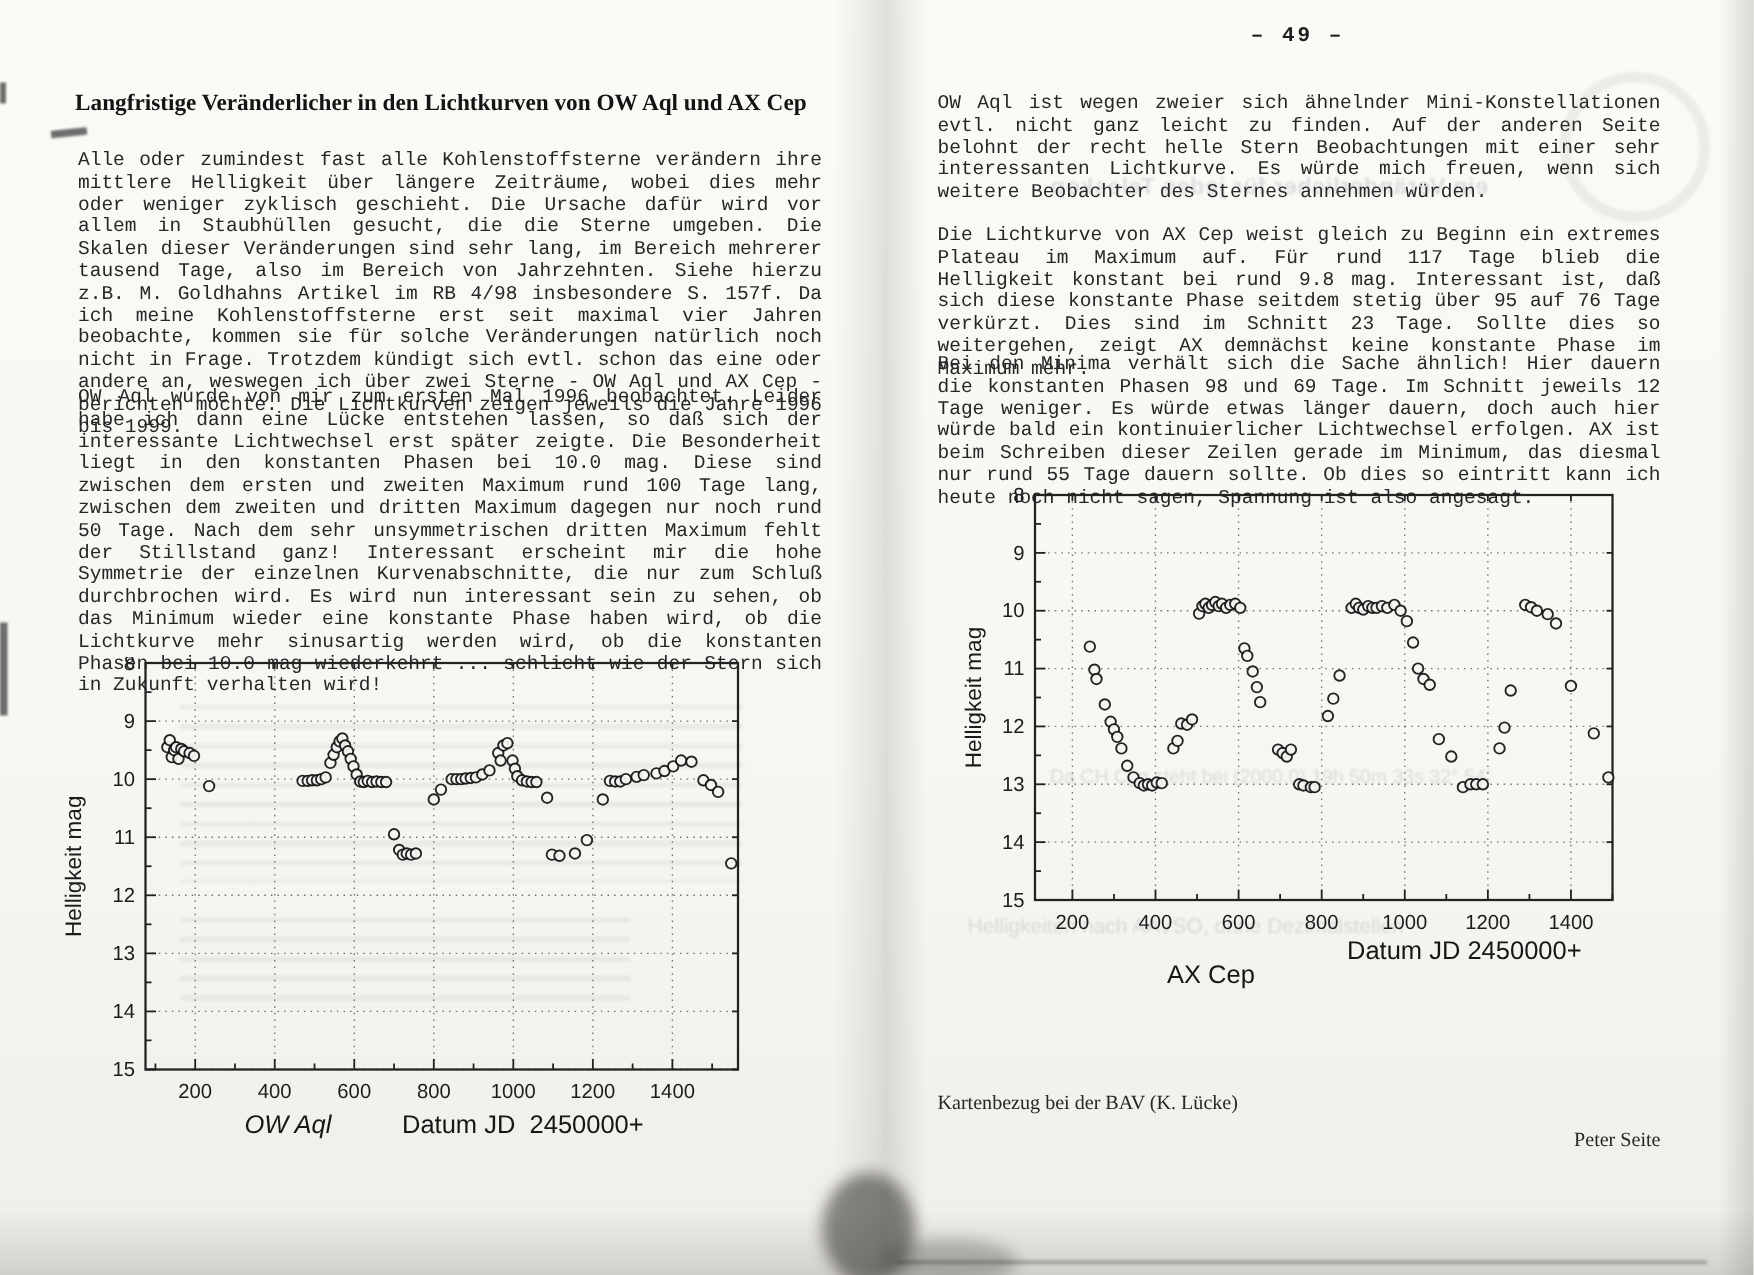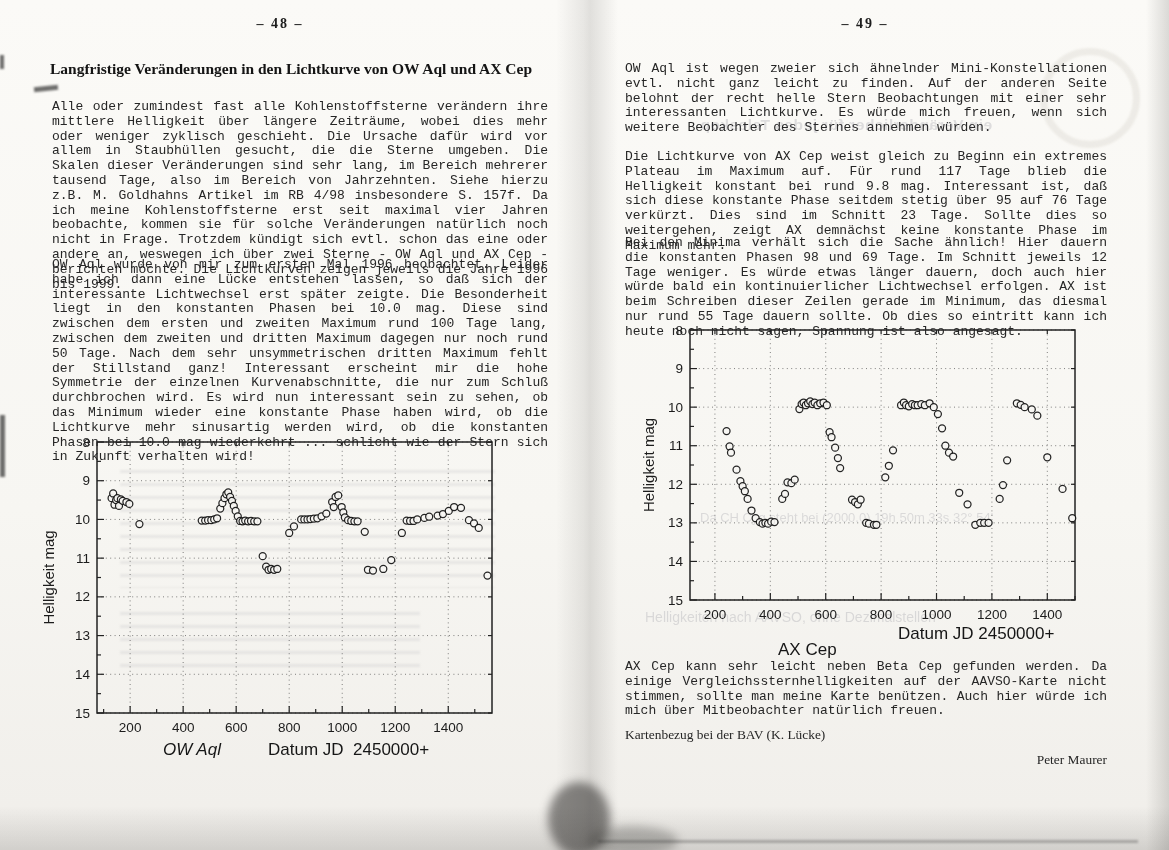--- a/index.html
+++ b/index.html
@@ -38,22 +38,21 @@
   .mark{position:absolute;z-index:4;background:rgba(25,25,25,.62);filter:blur(.8px);}
   .streak{position:absolute;z-index:5;left:598px;top:840px;width:540px;height:3px;
           background:rgba(40,40,40,.28);filter:blur(1.2px);}
 </style>
 </head>
 <body>
 
 <div id="scan">
 
   <div class="page" id="page48">
-    <div class="abs pgnum" style="left:0;top:16px;width:560px;">– 48 –</div>
-    <div class="abs title" style="left:50px;top:60px;width:502px;">Langfristige Veränderungen in den Lichtkurve von OW Aql und AX Cep</div>
+    <div class="abs title" style="left:50px;top:60px;width:502px;">Langfristige Veränderlicher in den Lichtkurven von OW Aql und AX Cep</div>
     <div class="abs para" style="left:52px;top:100px;width:496px;">Alle oder zumindest fast alle Kohlenstoffsterne verändern ihre mittlere Helligkeit über längere Zeiträume, wobei dies mehr oder weniger zyklisch geschieht. Die Ursache dafür wird vor allem in Staubhüllen gesucht, die die Sterne umgeben. Die Skalen dieser Veränderungen sind sehr lang, im Bereich mehrerer tausend Tage, also im Bereich von Jahrzehnten. Siehe hierzu z.B. M. Goldhahns Artikel im RB 4/98 insbesondere S. 157f. Da ich meine Kohlenstoffsterne erst seit maximal vier Jahren beobachte, kommen sie für solche Veränderungen natürlich noch nicht in Frage. Trotzdem kündigt sich evtl. schon das eine oder andere an, weswegen ich über zwei Sterne - OW Aql und AX Cep - berichten möchte. Die Lichtkurven zeigen jeweils die Jahre 1996 bis 1999.</div>
     <div class="abs para" style="left:52px;top:258px;width:496px;">OW Aql wurde von mir zum ersten Mal 1996 beobachtet. Leider habe ich dann eine Lücke entstehen lassen, so daß sich der interessante Lichtwechsel erst später zeigte. Die Besonderheit liegt in den konstanten Phasen bei 10.0 mag. Diese sind zwischen dem ersten und zweiten Maximum rund 100 Tage lang, zwischen dem zweiten und dritten Maximum dagegen nur noch rund 50 Tage. Nach dem sehr unsymmetrischen dritten Maximum fehlt der Stillstand ganz! Interessant erscheint mir die hohe Symmetrie der einzelnen Kurvenabschnitte, die nur zum Schluß durchbrochen wird. Es wird nun interessant sein zu sehen, ob das Minimum wieder eine konstante Phase haben wird, ob die Lichtkurve mehr sinusartig werden wird, ob die konstanten Phasen bei 10.0 mag wiederkehrt ... schlicht wie der Stern sich in Zukunft verhalten wird!</div>
 
     <div class="ghostbar" style="left:120px;top:470px;width:375px;height:118px;"></div>
     <div class="ghostbar" style="left:120px;top:612px;width:300px;height:58px;"></div>
 
     <svg class="chart" style="left:40px;top:438px;" width="460" height="305">
         <line stroke="#3a3a3a" stroke-width="0.9" stroke-dasharray="1 3.4" opacity="0.7" x1="90.13758389261744" y1="4" x2="90.13758389261744" y2="275"></line>
         <line stroke="#222" stroke-width="1.2" x1="90.13758389261744" y1="275" x2="90.13758389261744" y2="268"></line>
         <line stroke="#222" stroke-width="1.2" x1="90.13758389261744" y1="4" x2="90.13758389261744" y2="8"></line>
@@ -213,21 +212,21 @@
         <circle cx="433.9731543624161" cy="85.29999999999998" r="3.5" fill="#f8f7f4" stroke="#151515" stroke-width="1.25" opacity="0.93"></circle>
         <circle cx="438.74496644295306" cy="89.9457142857143" r="3.5" fill="#f8f7f4" stroke="#151515" stroke-width="1.25" opacity="0.93"></circle>
         <circle cx="447.49328859060404" cy="137.5642857142857" r="3.5" fill="#f8f7f4" stroke="#151515" stroke-width="1.25" opacity="0.93"></circle>
       </svg>
 
     <span class="abs cap" style="left:163px;top:740px;font-style:italic;">OW Aql</span>
     <span class="abs cap" style="left:268px;top:740px;">Datum JD  2450000+</span>
   </div>
 
   <div class="page" id="page49">
-    <div class="abs pgnum" style="left:20px;top:16px;width:520px;">– 49 –</div>
+    <div class="abs pgnum" style="left:20px;top:16px;width:520px;font-family:Liberation Mono, monospace;">– 49 –</div>
     <div class="abs para" style="left:40px;top:62px;width:482px;">OW Aql ist wegen zweier sich ähnelnder Mini-Konstellationen evtl. nicht ganz leicht zu finden. Auf der anderen Seite belohnt der recht helle Stern Beobachtungen mit einer sehr interessanten Lichtkurve. Es würde mich freuen, wenn sich weitere Beobachter des Sternes annehmen würden.</div>
     <div class="abs para" style="left:40px;top:150px;width:482px;">Die Lichtkurve von AX Cep weist gleich zu Beginn ein extremes Plateau im Maximum auf. Für rund 117 Tage blieb die Helligkeit konstant bei rund 9.8 mag. Interessant ist, daß sich diese konstante Phase seitdem stetig über 95 auf 76 Tage verkürzt. Dies sind im Schnitt 23 Tage. Sollte dies so weitergehen, zeigt AX demnächst keine konstante Phase im Maximum mehr.</div>
     <div class="abs para" style="left:40px;top:236px;width:482px;">Bei den Minima verhält sich die Sache ähnlich! Hier dauern die konstanten Phasen 98 und 69 Tage. Im Schnitt jeweils 12 Tage weniger. Es würde etwas länger dauern, doch auch hier würde bald ein kontinuierlicher Lichtwechsel erfolgen. AX ist beim Schreiben dieser Zeilen gerade im Minimum, das diesmal nur rund 55 Tage dauern sollte. Ob dies so eintritt kann ich heute noch nicht sagen, Spannung ist also angesagt.</div>
 
     <div class="ghost mir" style="left:115px;top:116px;">ein Veränderlicher für jedes Teleskop</div>
     <div class="ghost" style="left:115px;top:510px;font-size:13px;">Da CH Cyg steht bei (2000.0) 19h 50m 33s 32° 54'</div>
     <div class="ghost" style="left:60px;top:609px;font-size:14px;">Helligkeiten nach AAVSO, ohne Dezimalstellen</div>
 
     <svg class="chart" style="left:55px;top:318px;" width="450" height="312">
         <line stroke="#3a3a3a" stroke-width="0.9" stroke-dasharray="1 3.4" opacity="0.7" x1="74.92805755395683" y1="12" x2="74.92805755395683" y2="282"></line>
@@ -386,23 +385,22 @@
         <circle cx="391.7913669064748" cy="91.45714285714288" r="3.5" fill="#f8f7f4" stroke="#151515" stroke-width="1.25" opacity="0.93"></circle>
         <circle cx="397.33093525179856" cy="97.62857142857145" r="3.5" fill="#f8f7f4" stroke="#151515" stroke-width="1.25" opacity="0.93"></circle>
         <circle cx="407.3021582733813" cy="139.2857142857143" r="3.5" fill="#f8f7f4" stroke="#151515" stroke-width="1.25" opacity="0.93"></circle>
         <circle cx="422.5359712230216" cy="170.91428571428568" r="3.5" fill="#f8f7f4" stroke="#151515" stroke-width="1.25" opacity="0.93"></circle>
         <circle cx="432.23021582733816" cy="200.22857142857146" r="3.5" fill="#f8f7f4" stroke="#151515" stroke-width="1.25" opacity="0.93"></circle>
       </svg>
 
     <span class="abs cap" style="left:193px;top:640px;">AX Cep</span>
     <span class="abs cap" style="left:313px;top:624px;">Datum JD 2450000+</span>
 
-    <div class="abs para" style="left:40px;top:660px;width:482px;">AX Cep kann sehr leicht neben Beta Cep gefunden werden. Da einige Vergleichssternhelligkeiten auf der AAVSO-Karte nicht stimmen, sollte man meine Karte benützen. Auch hier würde ich mich über Mitbeobachter natürlich freuen.</div>
     <div class="abs note" style="left:40px;top:727px;width:482px;">Kartenbezug bei der BAV (K. Lücke)</div>
-    <div class="abs author" style="left:40px;top:752px;width:482px;">Peter Maurer</div>
+    <div class="abs author" style="left:40px;top:752px;width:482px;">Peter Seite</div>
   </div>
 
   <div class="gutter"></div>
   <div class="blob" style="left:548px;top:782px;width:62px;height:74px;background:rgba(45,44,42,.55);"></div>
   <div class="blob" style="left:588px;top:826px;width:90px;height:30px;background:rgba(60,58,55,.30);"></div>
   <div class="bottom-shade"></div>
   <div class="right-shade"></div>
   <div class="streak"></div>
   <div class="stamp"></div>
   <div class="mark" style="left:34px;top:86px;width:24px;height:5px;transform:rotate(-6deg);"></div>

